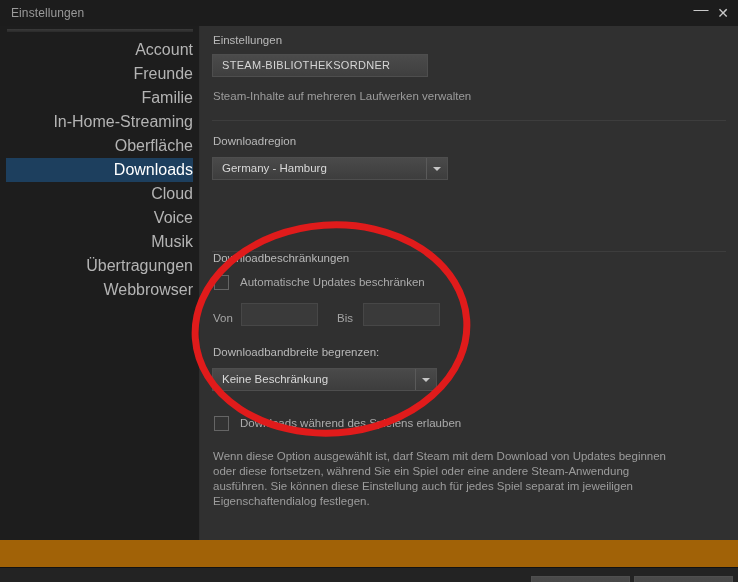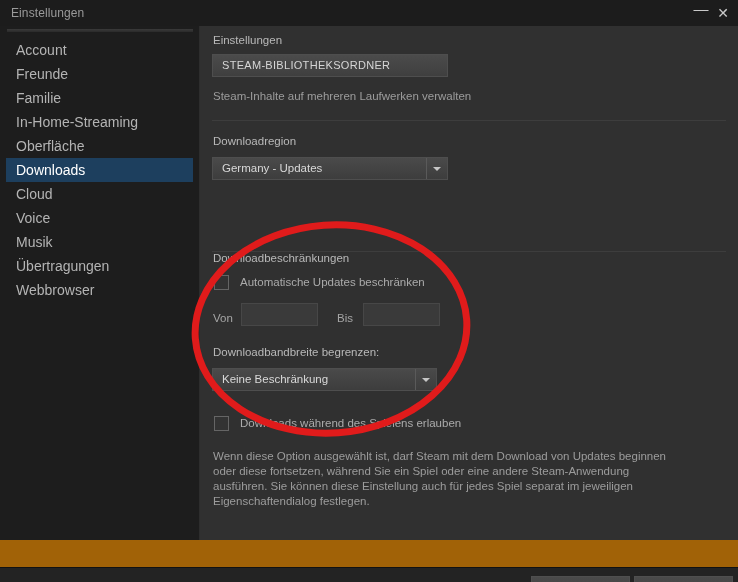--- a/index.html
+++ b/index.html
@@ -66,24 +66,25 @@
   #navlist {
     position: absolute;
     left: 0; top: 12px;
     width: 199px;
   }
   .nav-item {
     height: 24px;
     line-height: 24px;
     margin: 0 6px 0 6px;
     padding-left: 10px;
-    font-size: 14px;
+    font-size: 16px;
     color: #b4b4b4;
     white-space: nowrap;
     cursor: default;
+    text-align: right;
   }
   .nav-item.selected {
     background: #1d3f5e;
     color: #ffffff;
   }
 
   
   #content {
     position: absolute;
     left: 200px; top: 26px;
@@ -243,27 +244,27 @@
         <div class="nav-item">Voice</div>
         <div class="nav-item">Musik</div>
         <div class="nav-item">Übertragungen</div>
         <div class="nav-item">Webbrowser</div>
       </div>
   </div>
 
   <div id="content">
 
     <div class="sec-label" style="left:13px; top:8px;">Einstellungen</div>
-    <div class="btn-wide" style="left:12px; top:28px; width:236px; height:23px;">STEAM-BIBLIOTHEKSORDNER</div>
+    <div class="btn-wide" style="left:12px; top:28px; width:216px; height:23px;">STEAM-BIBLIOTHEKSORDNER</div>
     <div class="helptext" style="left:13px; top:63px; width:480px;">Steam-Inhalte auf mehreren Laufwerken verwalten</div>
     <div class="hr" style="left:12px; top:94px; width:514px;"></div>
 
     <div class="sec-label" style="left:13px; top:109px;">Downloadregion</div>
     <div class="combo" style="left:12px; top:131px; width:236px; height:23px;">
-      <div class="combo-text">Germany - Updates</div>
+      <div class="combo-text">Germany - Hamburg</div>
       <div class="combo-btn">
           <div class="arrow"></div>
         </div>
     </div>
     <div class="hr" style="left:12px; top:225px; width:514px;"></div>
 
     <div class="sec-label" style="left:13px; top:226px;">Downloadbeschränkungen</div>
 
     <div class="cbrow" style="left:14px; top:249px;">
       <div class="cbox"></div>

